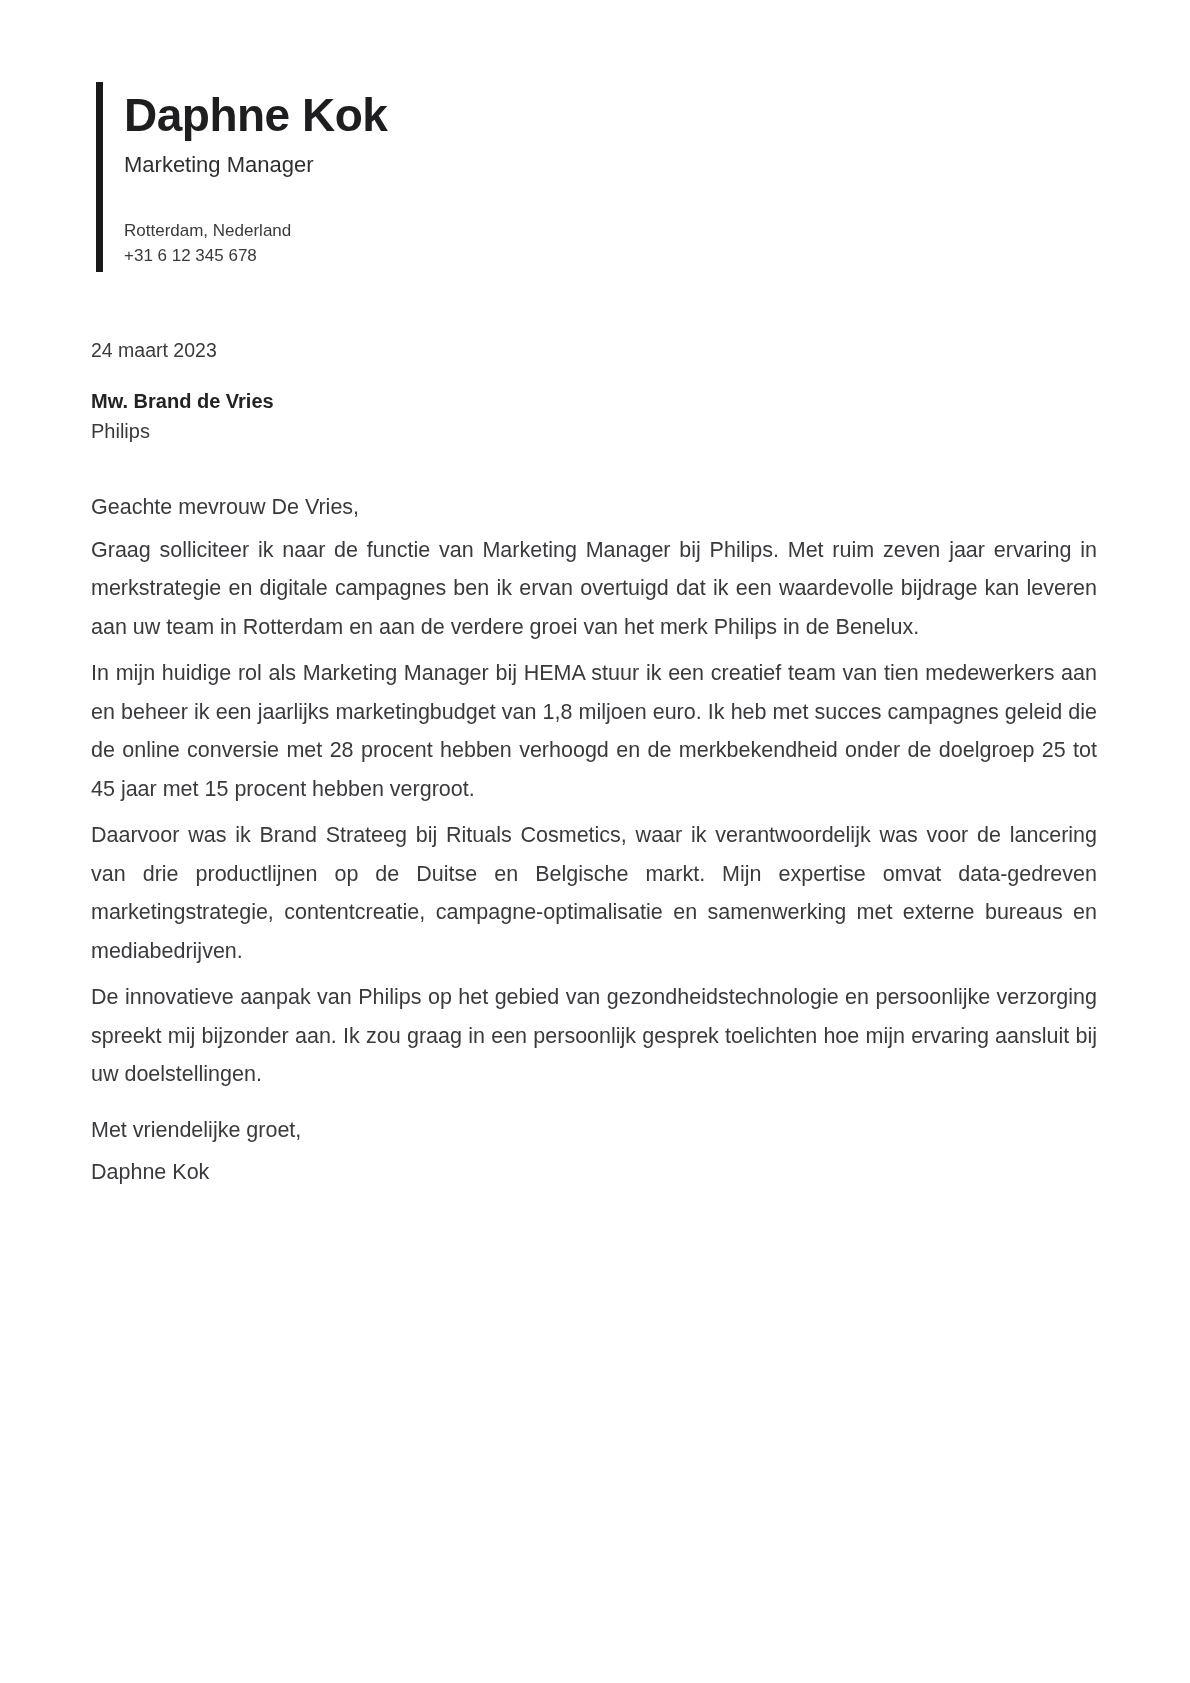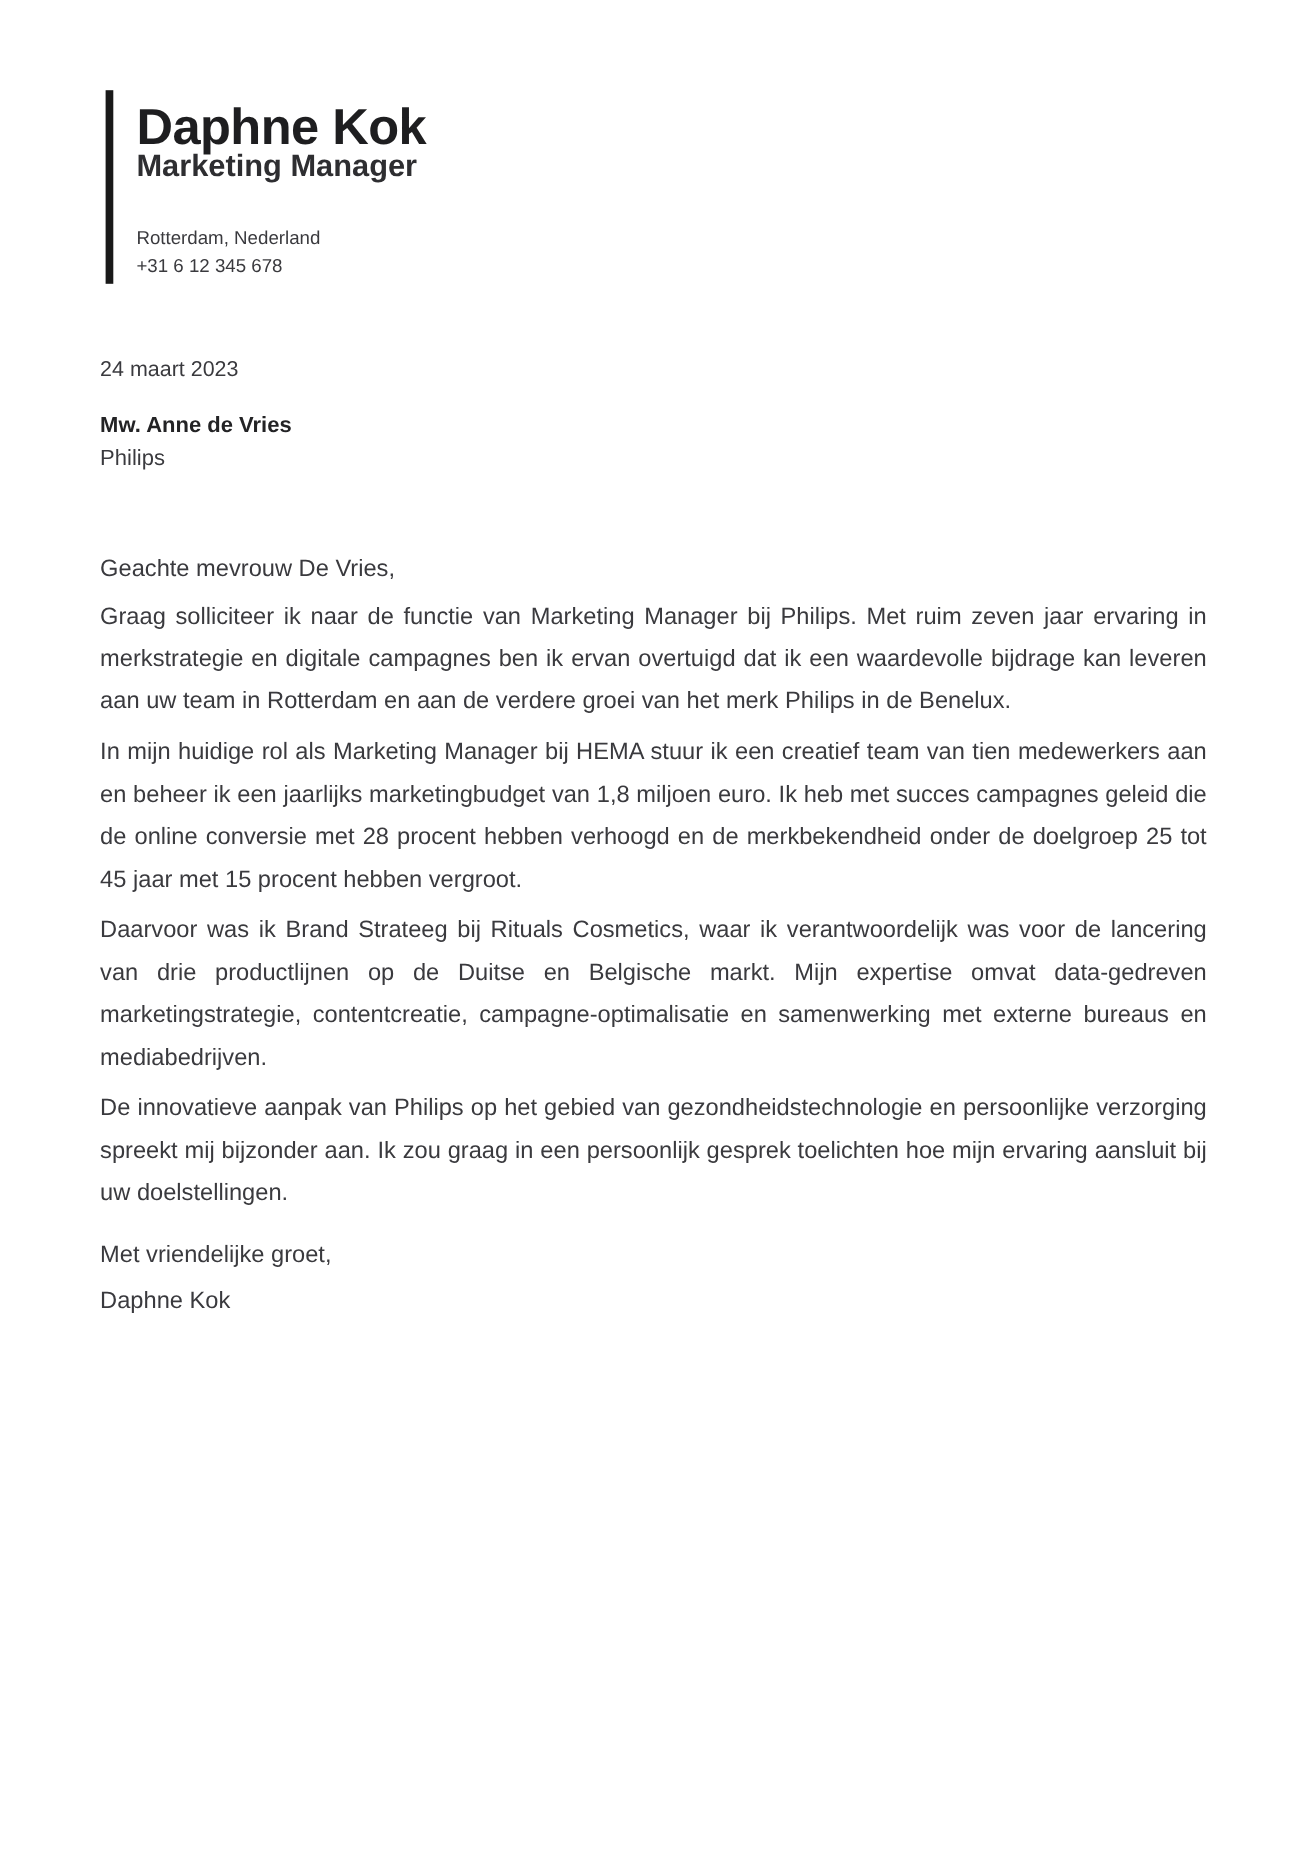--- a/index.html
+++ b/index.html
@@ -25,22 +25,23 @@
     padding: 10px 0 4px 21px;
   }
   .sender-name {
     font-size: 46px;
     font-weight: 700;
     letter-spacing: -0.5px;
     line-height: 1.0;
     color: #1e1e20;
   }
   .sender-title {
-    font-size: 28px;
-    font-weight: 700;
+    margin-top: 14px;
+    font-size: 22px;
+    font-weight: 400;
     line-height: 25px;
     color: #2e2e31;
   }
   .contact {
     margin-top: 42px;
     font-size: 17px;
     line-height: 24.5px;
     color: #3a3a3e;
   }
   
@@ -60,21 +61,21 @@
     font-weight: 700;
     line-height: 33px;
     color: #232325;
   }
   .recipient-company {
     font-size: 20px;
     line-height: 27px;
     color: #3a3a3e;
   }
   .salutation {
-    margin-top: 67px;
+    margin-top: 43px;
     margin-bottom: 4px;
     font-size: 21.5px;
     line-height: 38.5px;
     color: #3a3a3e;
   }
   .para {
     font-size: 21.5px;
     line-height: 38.5px;
     text-align: justify;
     color: #3a3a3e;
@@ -104,21 +105,21 @@
     <div class="contact">
       <div>Rotterdam, Nederland</div>
       <div>+31 6 12 345 678</div>
     </div>
   </header>
 
   <main class="letter">
     <div class="date">24 maart 2023</div>
 
     <div class="recipient">
-      <div class="recipient-name">Mw. Anne de Vries</div>
+      <div class="recipient-name">Mw. Brand de Vries</div>
       <div class="recipient-company">Philips</div>
     </div>
 
     <p class="salutation">Geachte mevrouw De Vries,</p>
 
     <p class="para">Graag solliciteer ik naar de functie van Marketing Manager bij Philips. Met ruim zeven jaar ervaring in merkstrategie en digitale campagnes ben ik ervan overtuigd dat ik een waardevolle bijdrage kan leveren aan uw team in Rotterdam en aan de verdere groei van het merk Philips in de Benelux.</p>
     <p class="para">In mijn huidige rol als Marketing Manager bij HEMA stuur ik een creatief team van tien medewerkers aan en beheer ik een jaarlijks marketingbudget van 1,8 miljoen euro. Ik heb met succes campagnes geleid die de online conversie met 28 procent hebben verhoogd en de merkbekendheid onder de doelgroep 25 tot 45 jaar met 15 procent hebben vergroot.</p>
     <p class="para">Daarvoor was ik Brand Strateeg bij Rituals Cosmetics, waar ik verantwoordelijk was voor de lancering van drie productlijnen op de Duitse en Belgische markt. Mijn expertise omvat data-gedreven marketingstrategie, contentcreatie, campagne-optimalisatie en samenwerking met externe bureaus en mediabedrijven.</p>
     <p class="para">De innovatieve aanpak van Philips op het gebied van gezondheidstechnologie en persoonlijke verzorging spreekt mij bijzonder aan. Ik zou graag in een persoonlijk gesprek toelichten hoe mijn ervaring aansluit bij uw doelstellingen.</p>
 

